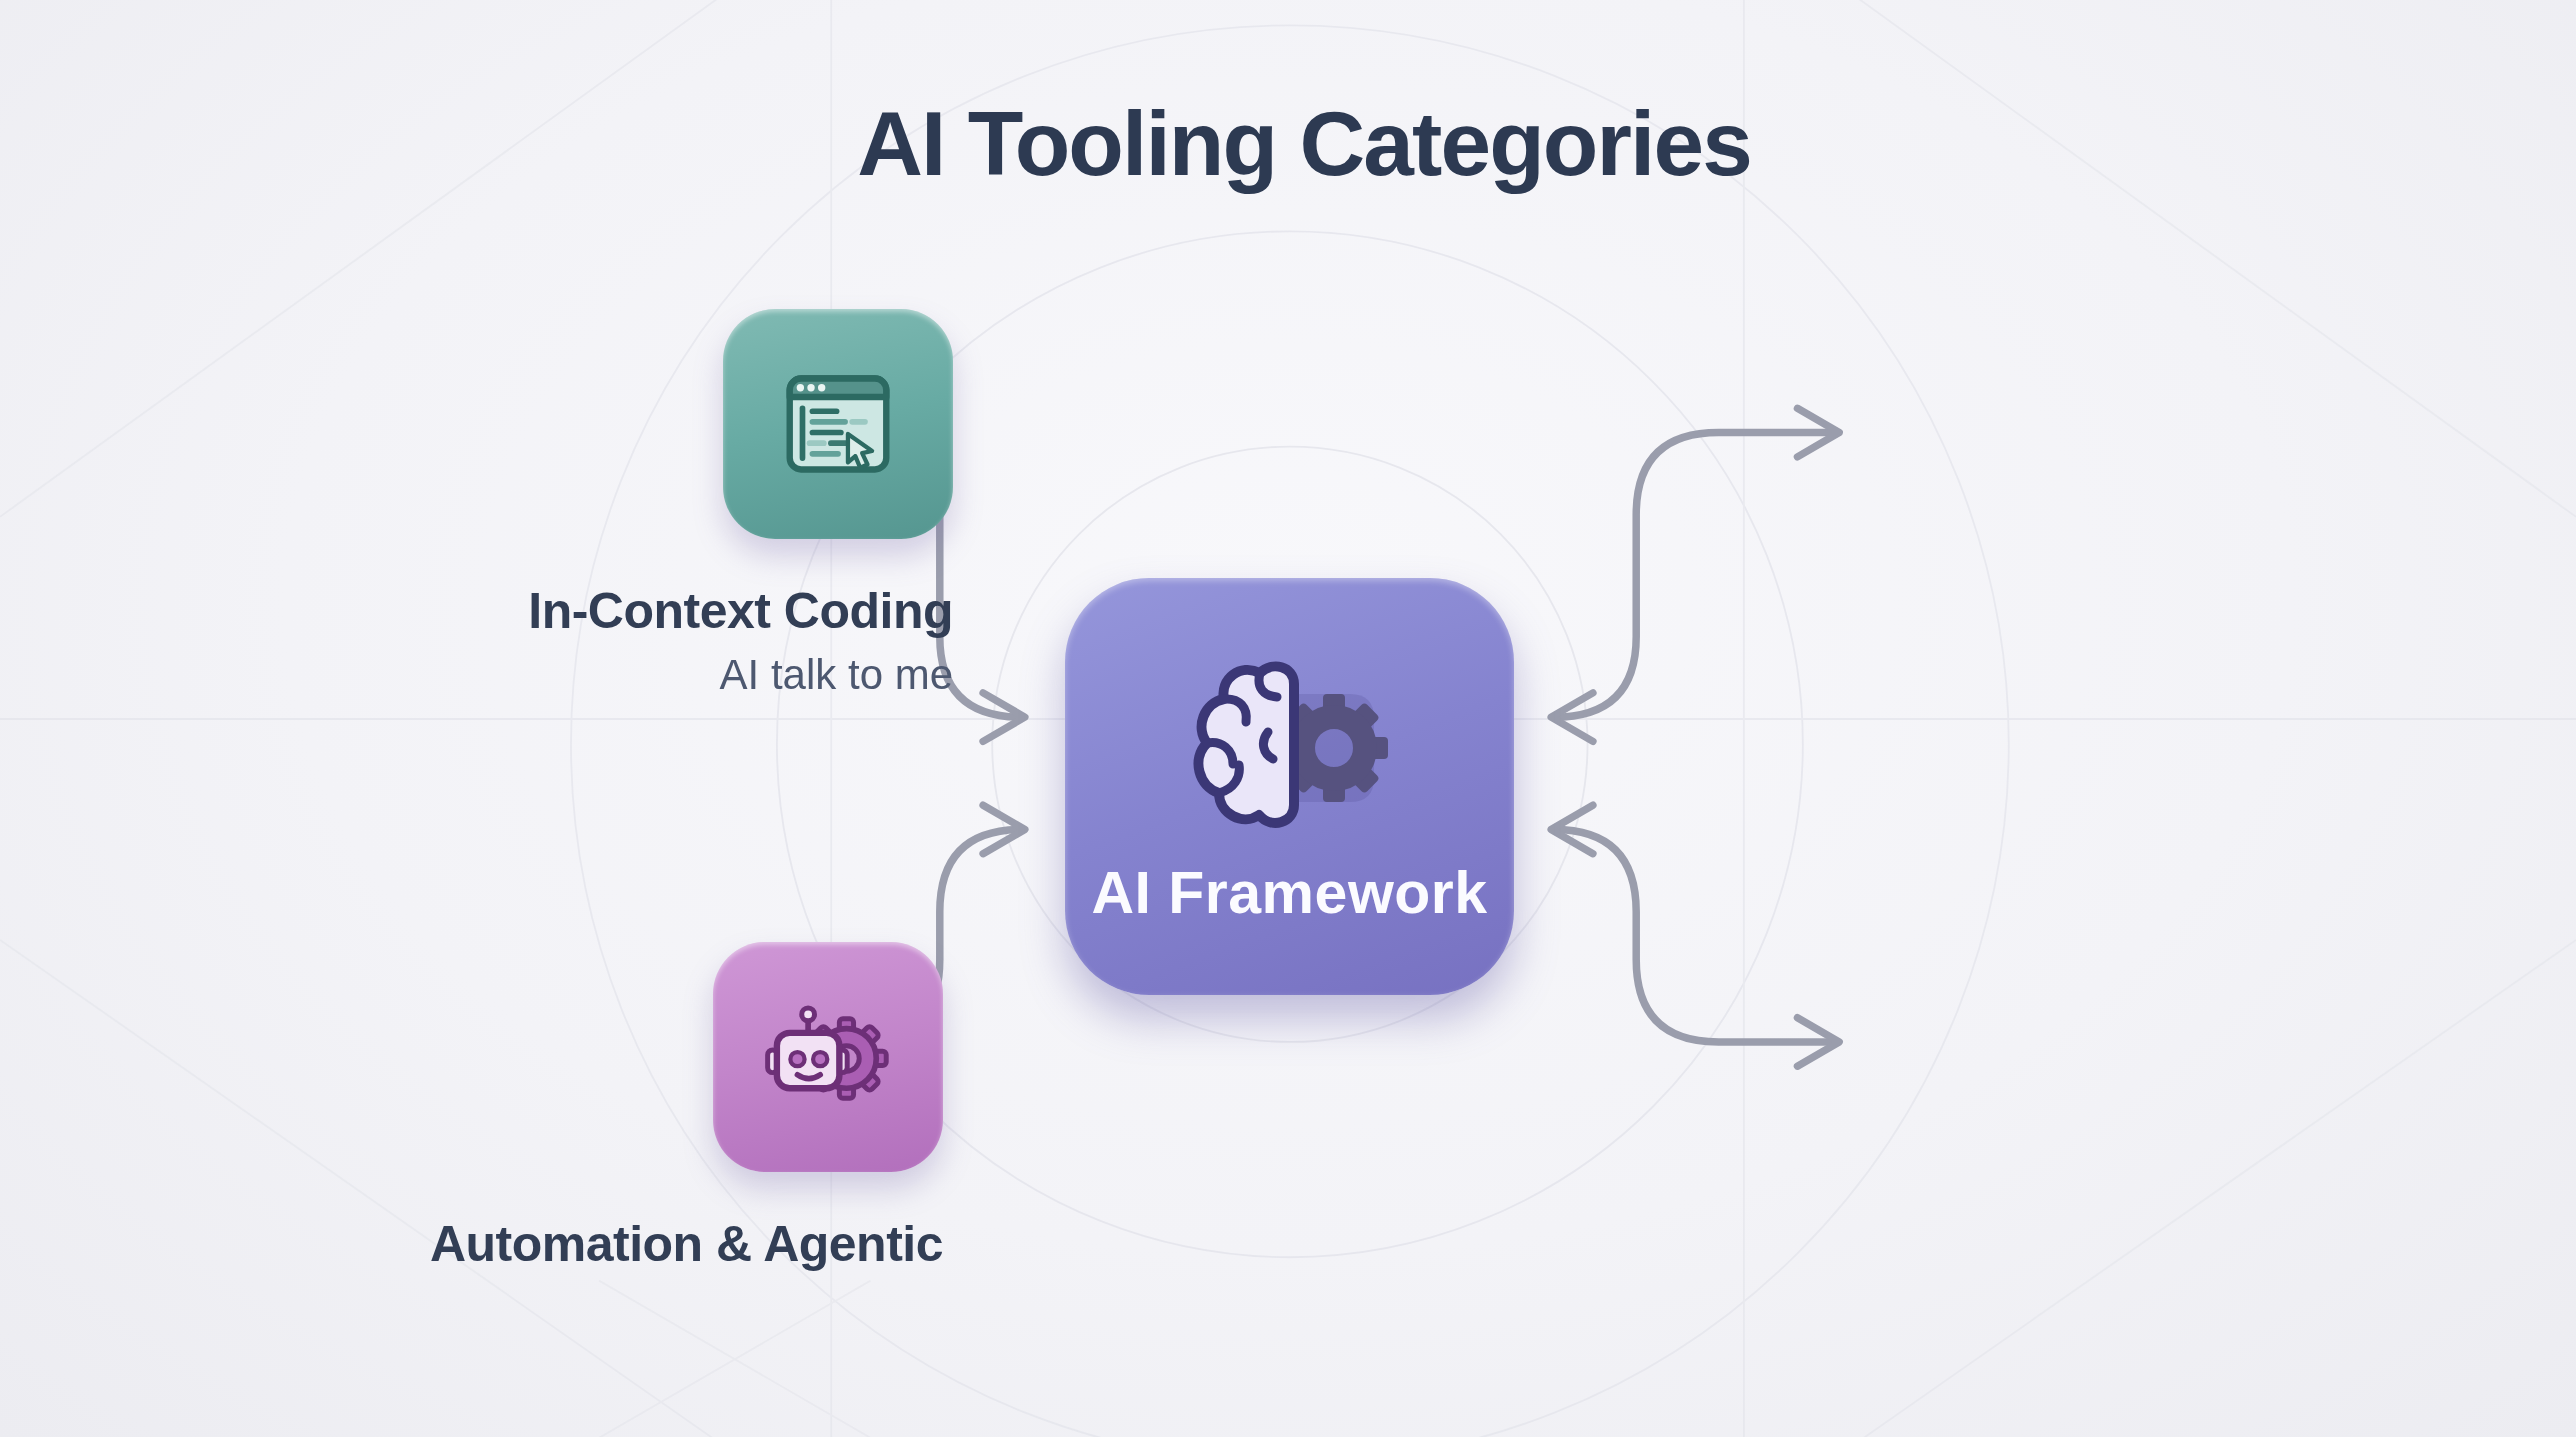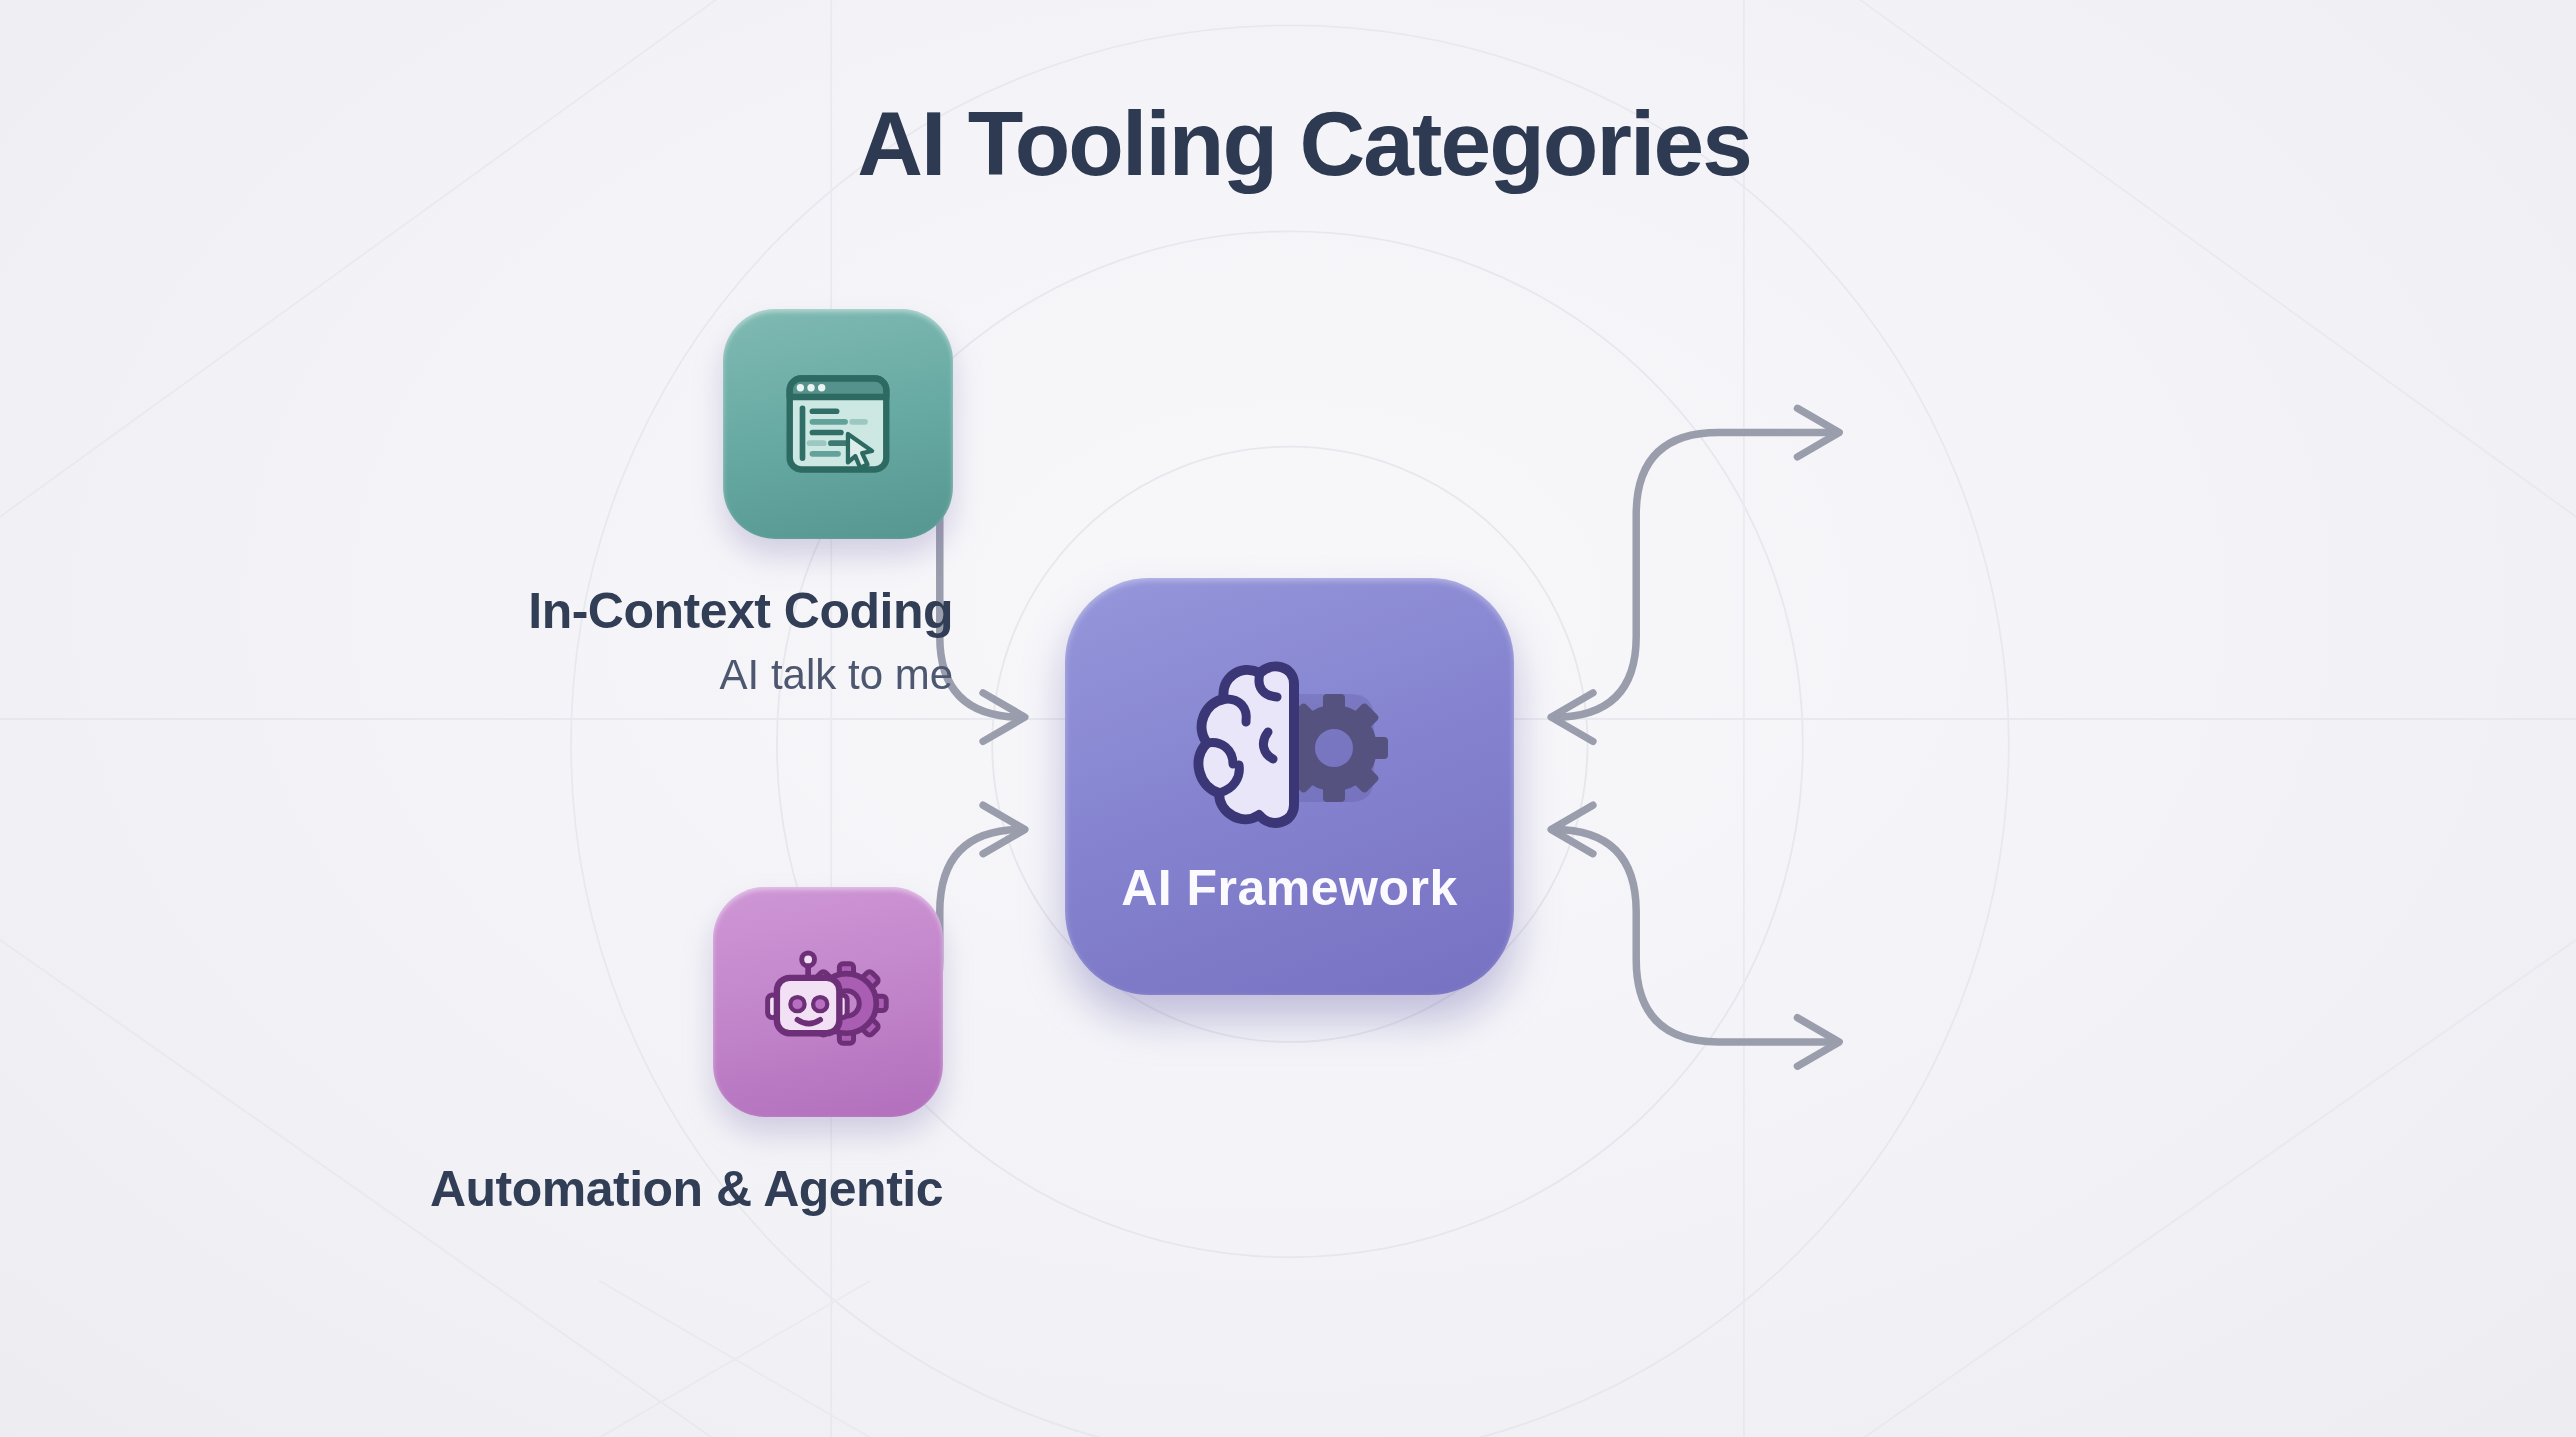--- a/index.html
+++ b/index.html
@@ -30,31 +30,31 @@
     box-shadow:0 17px 30px rgba(118,104,168,.28), inset 0 2.8px 5.6px rgba(255,255,255,.45);
   }
   .tile-teal-a{background:linear-gradient(168deg,#80bab3 0%,#68aba4 48%,#559690 100%);}
   .tile-teal-b{background:linear-gradient(168deg,#81bdb5 0%,#6cb0a8 48%,#579a93 100%);}
   .tile-orchid{background:linear-gradient(168deg,#cf97d6 0%,#c285ca 48%,#b26fbc 100%);}
   .tile-lavender{background:linear-gradient(168deg,#bcaee4 0%,#ab9ad8 48%,#9c89cc 100%);}
   .node-label{margin-top:43px;font-size:50px;font-weight:700;color:#323e55;letter-spacing:-0.5px;white-space:nowrap;}
   .node-sub{margin-top:11.2px;font-size:42px;font-weight:400;color:#4d5870;white-space:nowrap;}
   .pos-tl{left:232px;top:309px;}
   .pos-tr{left:1632px;top:309px;}
-  .pos-bl{left:222px;top:887px;}
+  .pos-bl{left:222px;top:942px;}
   .pos-br{left:1626px;top:925px;}
   .center-box{
     position:absolute;z-index:2;left:1065px;top:578px;width:449px;height:417px;
     border-radius:84px;
     background:linear-gradient(160deg,#9596db 0%,#8583cf 48%,#7771c1 100%);
     box-shadow:0 24px 43px rgba(106,98,168,.38), inset 0 2.8px 6.6px rgba(255,255,255,.35);
     display:flex;flex-direction:column;align-items:center;
   }
   .center-box svg{margin-top:66px;}
-  .center-label{margin-top:15px;font-size:50px;font-weight:600;color:#fbfbff;letter-spacing:0.5px;white-space:nowrap;}
+  .center-label{margin-top:15px;font-size:59px;font-weight:600;color:#fbfbff;letter-spacing:0.5px;white-space:nowrap;}
 </style>
 </head>
 <body>
 
 <div class="canvas">
 
   <svg class="layer bg-layer" viewBox="0 0 2752 1536">
     <g opacity="0.55" fill="none" stroke-width="2">
       <circle cx="1378" cy="795" r="318" stroke="#dadbe4"></circle>
       <circle cx="1378" cy="795" r="548" stroke="#dcdde6"></circle>

